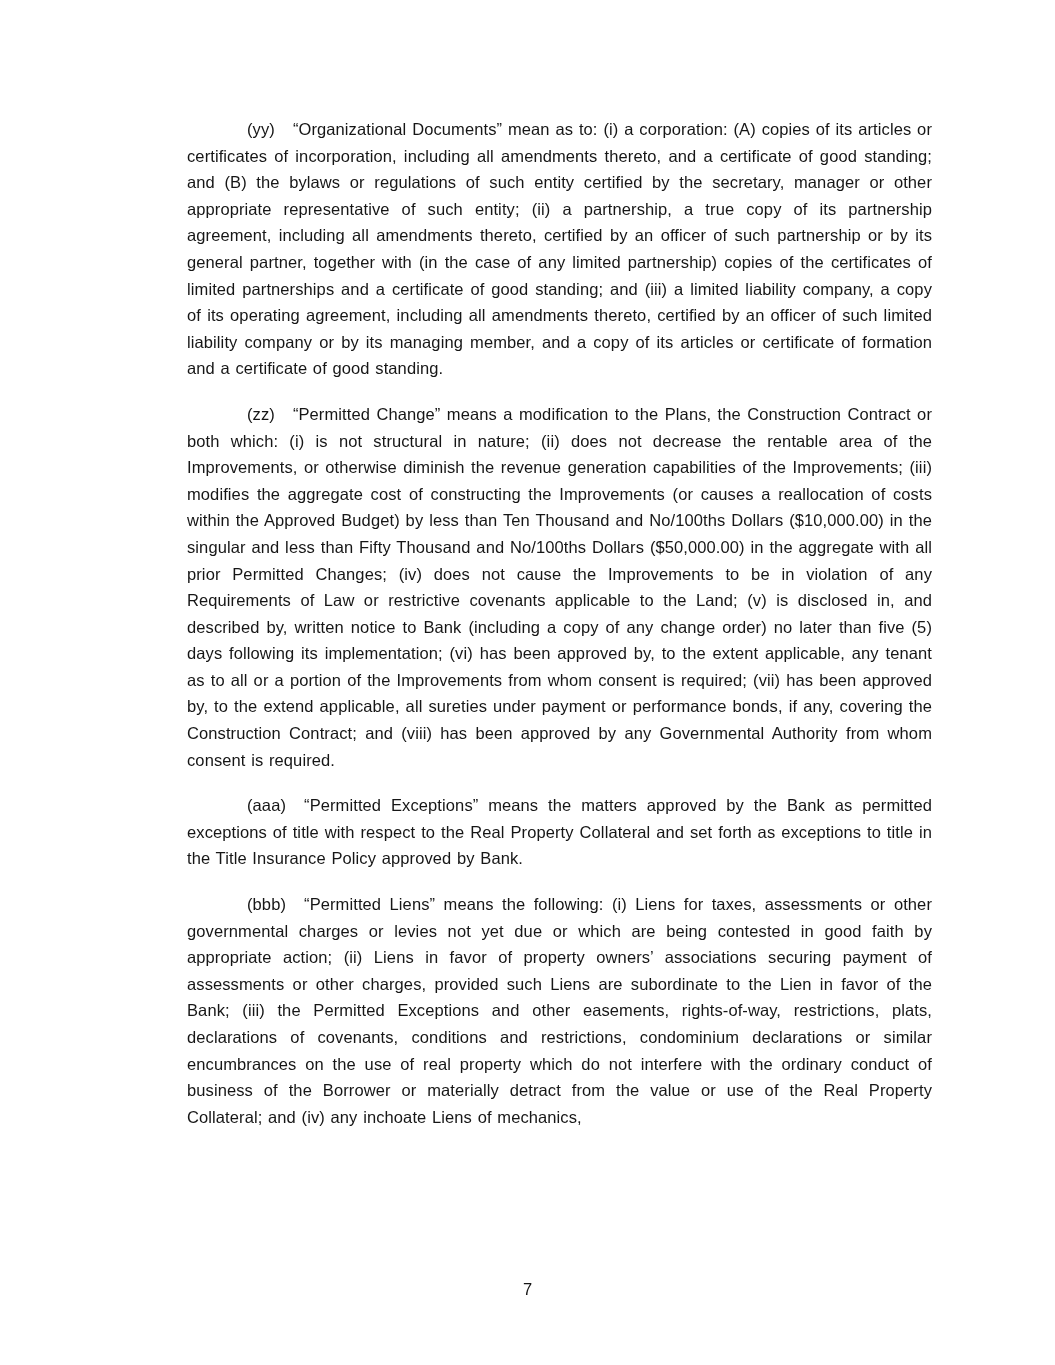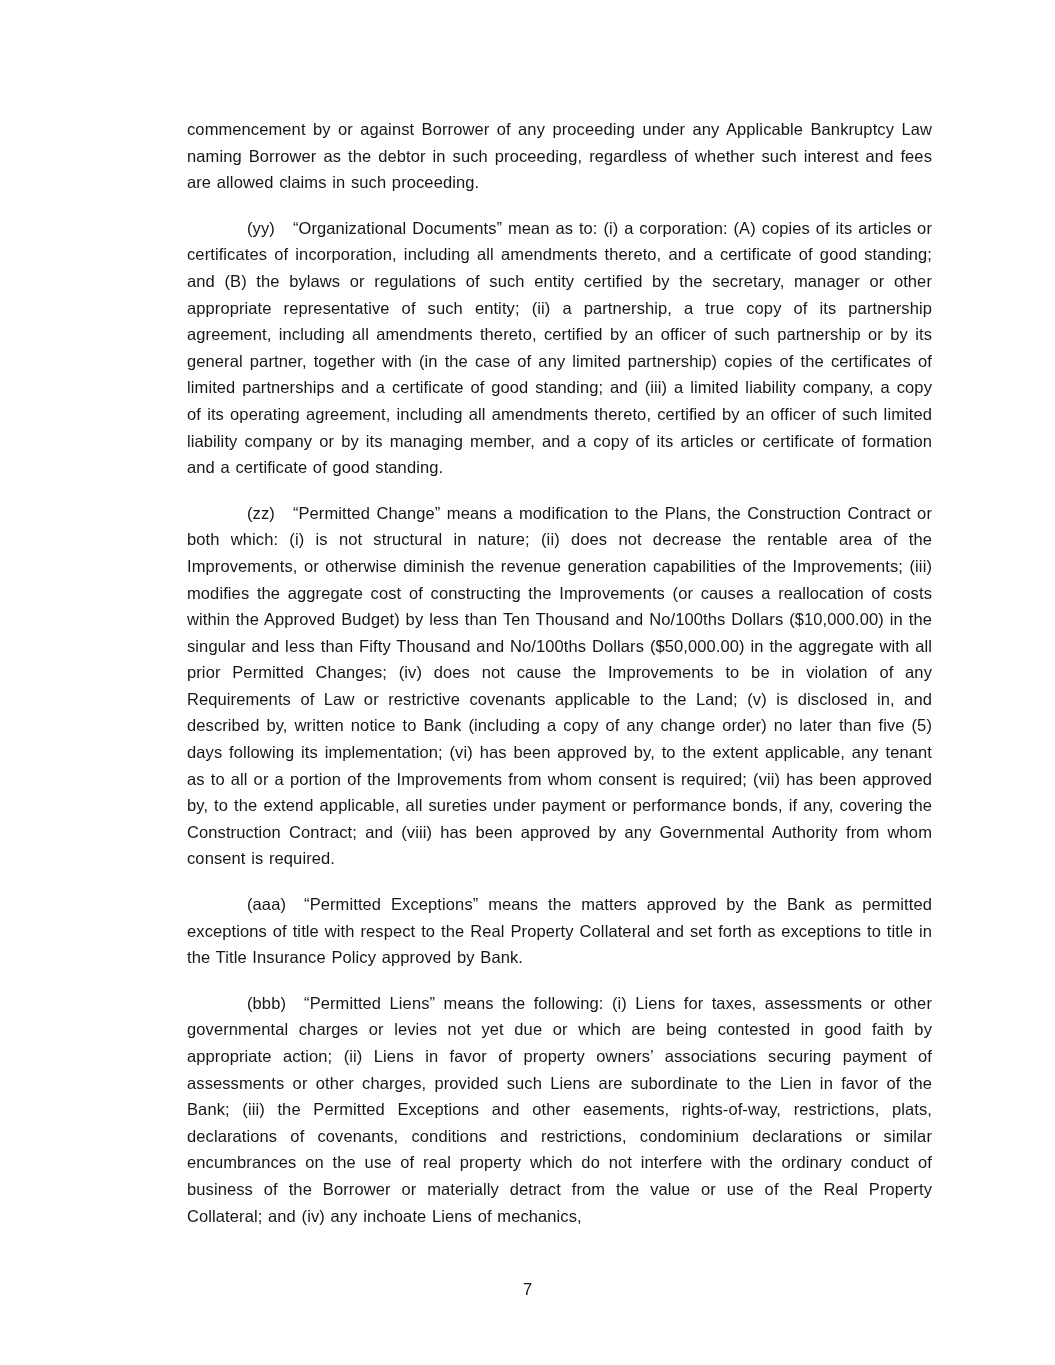--- a/index.html
+++ b/index.html
@@ -58,23 +58,20 @@
     color: #161616;
   }
 </style>
 </head>
 <body>
 
 <div class="page">
 
   <div class="textblock">
 
-    <p class="para">
-      <span class="plabel"></span><span>commencement by or against Borrower of any proceeding under any Applicable Bankruptcy Law naming Borrower as the debtor in such proceeding, regardless of whether such interest and fees are allowed claims in such proceeding.</span>
-    </p>
 
     <p class="para indent">
       <span class="plabel">(yy)</span><span>“Organizational Documents” mean as to: (i) a corporation: (A) copies of its articles or certificates of incorporation, including all amendments thereto, and a certificate of good standing; and (B) the bylaws or regulations of such entity certified by the secretary, manager or other appropriate representative of such entity; (ii) a partnership, a true copy of its partnership agreement, including all amendments thereto, certified by an officer of such partnership or by its general partner, together with (in the case of any limited partnership) copies of the certificates of limited partnerships and a certificate of good standing; and (iii) a limited liability company, a copy of its operating agreement, including all amendments thereto, certified by an officer of such limited liability company or by its managing member, and a copy of its articles or certificate of formation and a certificate of good standing.</span>
     </p>
 
     <p class="para indent">
       <span class="plabel">(zz)</span><span>“Permitted Change” means a modification to the Plans, the Construction Contract or both which: (i) is not structural in nature; (ii) does not decrease the rentable area of the Improvements, or otherwise diminish the revenue generation capabilities of the Improvements; (iii) modifies the aggregate cost of constructing the Improvements (or causes a reallocation of costs within the Approved Budget) by less than Ten Thousand and No/100ths Dollars ($10,000.00) in the singular and less than Fifty Thousand and No/100ths Dollars ($50,000.00) in the aggregate with all prior Permitted Changes; (iv) does not cause the Improvements to be in violation of any Requirements of Law or restrictive covenants applicable to the Land; (v) is disclosed in, and described by, written notice to Bank (including a copy of any change order) no later than five (5) days following its implementation; (vi) has been approved by, to the extent applicable, any tenant as to all or a portion of the Improvements from whom consent is required; (vii) has been approved by, to the extend applicable, all sureties under payment or performance bonds, if any, covering the Construction Contract; and (viii) has been approved by any Governmental Authority from whom consent is required.</span>
     </p>
 
     <p class="para indent">

